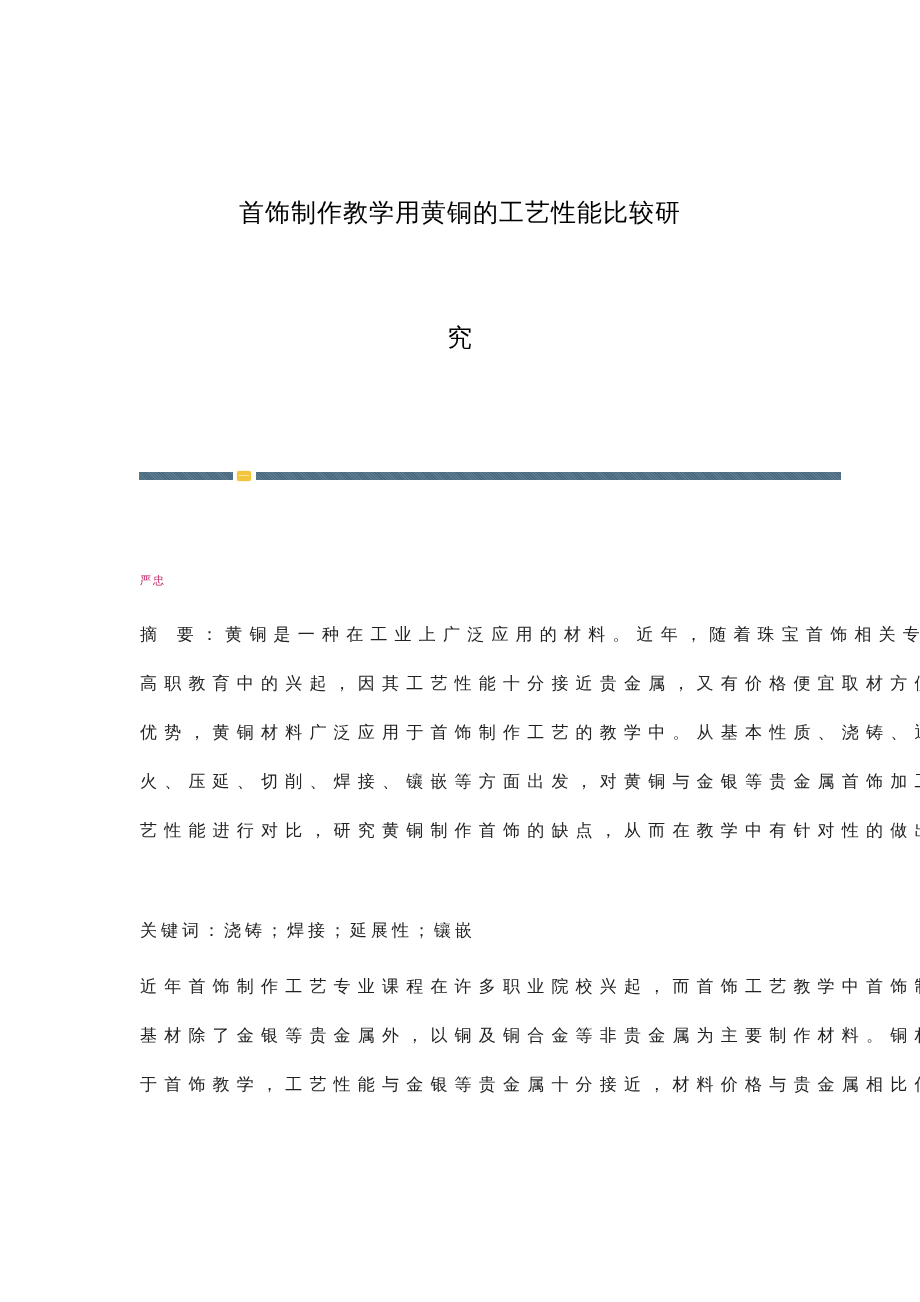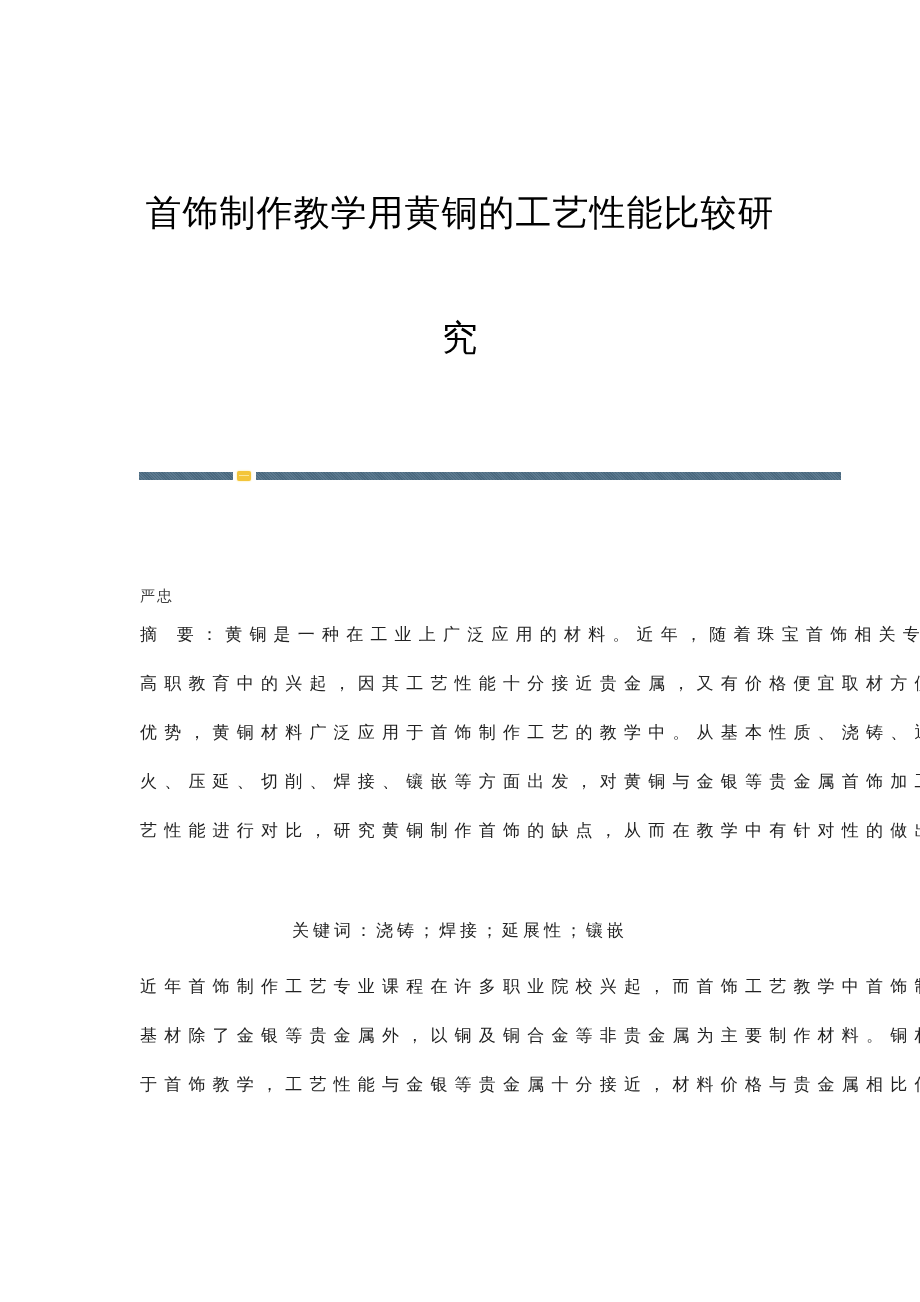--- a/index.html
+++ b/index.html
@@ -14,21 +14,21 @@
       overflow: hidden;
       font-family: "DejaVu Sans", "Liberation Sans", sans-serif;
       color: #111111;
     }
     .title {
       position: absolute;
       left: 130px;
       width: 660px;
       text-align: center;
       font-family: "DejaVu Sans", "Liberation Sans", sans-serif;
-      font-size: 36px;
+      font-size: 25px;
       line-height: 40px;
       color: #000000;
       letter-spacing: 1px;
       margin: 0;
       font-weight: normal;
     }
     .title-line1 { top: 193px; }
     .title-line2 { top: 318px; }
 
     .divider {
@@ -68,44 +68,44 @@
       position: absolute;
       left: 117px;
       top: 1px;
       right: 0;
       height: 8px;
       background: #4f6f86;
       background-image: repeating-linear-gradient(45deg, rgba(255,255,255,0.08) 0 1px, rgba(0,0,0,0.06) 1px 2px);
     }
     .author {
       position: absolute;
-      top: 584px;
+      top: 569px;
       left: 140px;
-      font-size: 15px;
+      font-size: 11px;
       line-height: 24px;
-      color: #404040;
+      color: #be185d;
       letter-spacing: 2px;
     }
     .para {
       position: absolute;
       left: 140px;
       width: 640px;
       font-size: 17px;
       line-height: 49px;
       color: #222222;
       letter-spacing: 7.2px;
       margin: 0;
     }
     .para .line {
       display: block;
       white-space: nowrap;
       height: 49px;
     }
     .abstract { top: 610px; }
-    .keywords { top: 906px; letter-spacing: 4px; text-align: center; }
+    .keywords { top: 906px; letter-spacing: 4px; }
     .body-para { top: 962px; }
   </style>
 </head>
 <body>
 
 <h1 class="title title-line1">首饰制作教学用黄铜的工艺性能比较研</h1>
 <h1 class="title title-line2">究</h1>
 
 <div class="divider">
   <div class="bar-left"></div>

